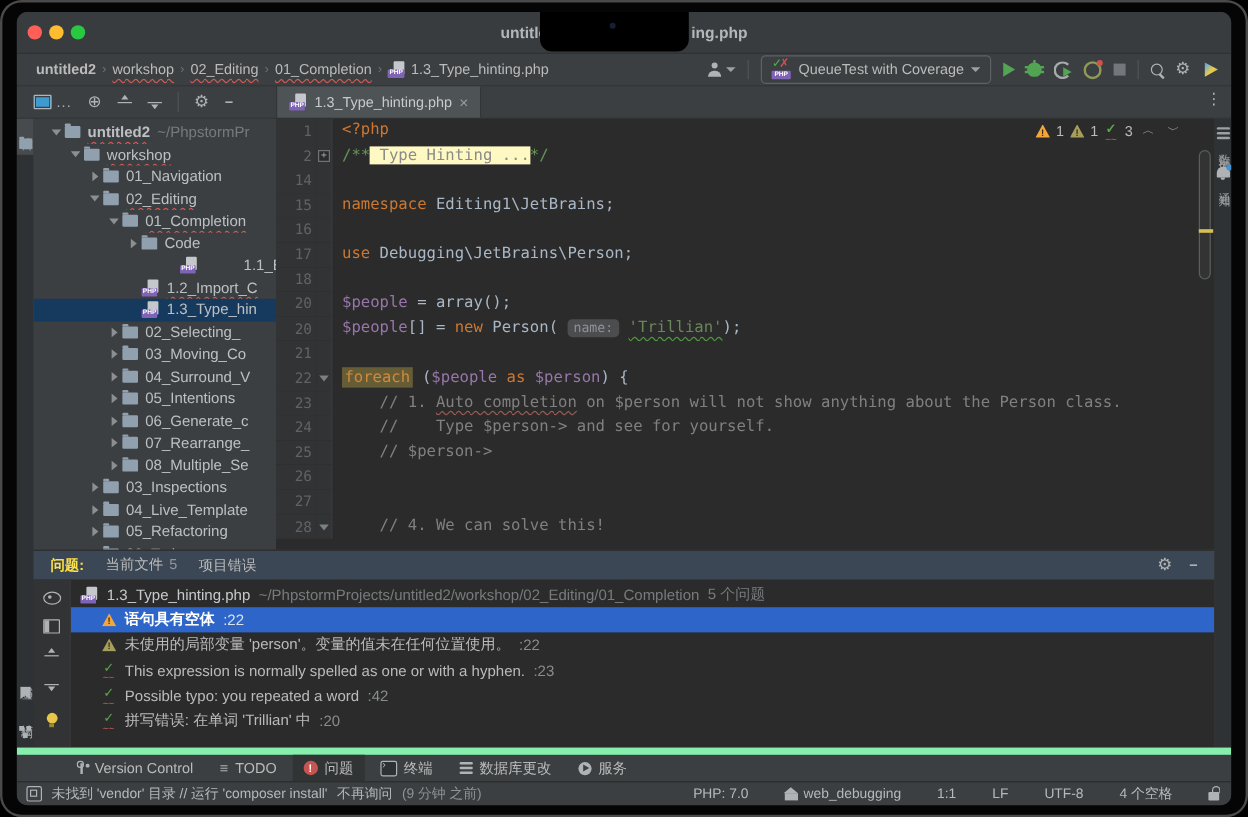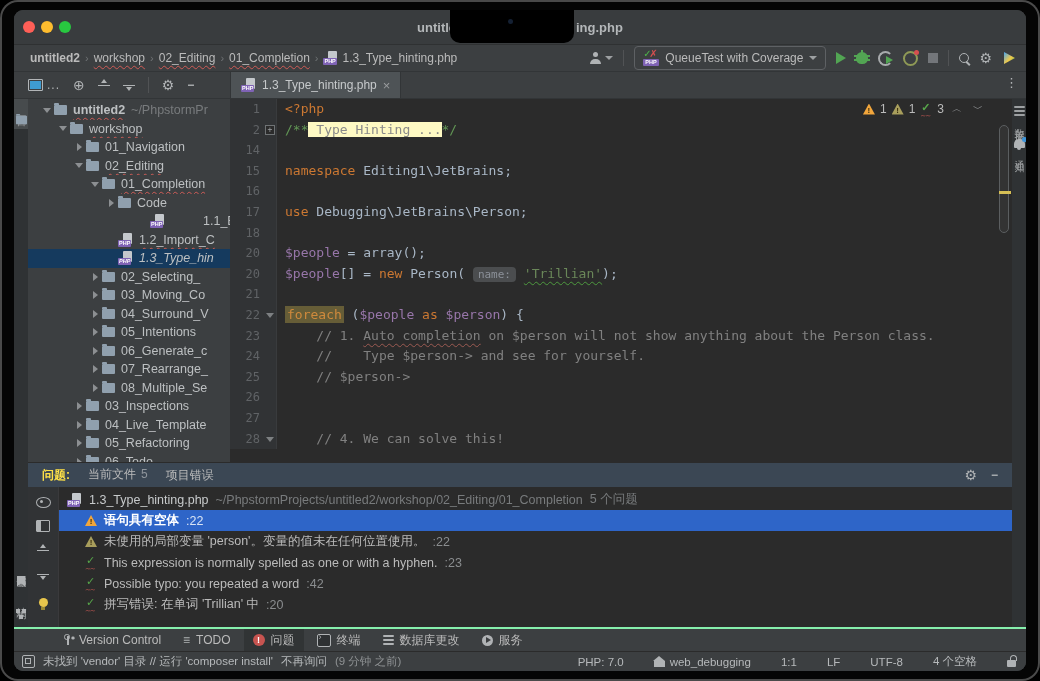--- a/index.html
+++ b/index.html
@@ -87,21 +87,21 @@
   .pr-body{height:140px;flex:none;background:#2b2b2b;display:flex;min-height:0;}
   .pr-stripe{width:30px;flex:none;background:#313335;border-right:1px solid #3a3a3c;display:flex;flex-direction:column;align-items:center;gap:12px;padding-top:10px;}
   .pr-list{flex:1;overflow:hidden;padding-top:2px;}
   .prow{height:21px;display:flex;align-items:center;gap:7px;white-space:nowrap;overflow:hidden;font-size:12.5px;}
   .prow .path{color:#787b7d;}
   .prow .lineno{color:#8a8d8f;}
   .prow.sel{background:#2e65c8;color:#fff;}
   .prow.sel .lineno{color:#d9e4f5;}
   .prow .msg.bold{font-weight:bold;}
   
-  .bbar{height:22px;flex:none;display:flex;align-items:center;gap:4px;padding-left:40px;border-top:2px solid #86efac;background:#3c3f41;}
+  .bbar{height:22px;flex:none;display:flex;align-items:center;gap:4px;padding-left:40px;border-top:6px solid #86efac;background:#3c3f41;}
   .bitem{display:flex;align-items:center;gap:6px;padding:0 9px;height:22px;color:#bbbbbb;}
   .bitem.active{background:#313435;}
   
   .sbar{height:19px;flex:none;display:flex;align-items:center;background:#3c3f41;border-top:1px solid #2b2b2b;
     padding:0 10px 0 8px;color:#b6b9bb;font-size:11.5px;gap:8px;}
   .sbar .dim{color:#8f9294;}
   .sbar .right{margin-left:auto;display:flex;align-items:center;gap:30px;}
   
   .ic-folder{width:13px;height:10px;background:#90a0ae;border-radius:1px;position:relative;display:inline-block;}
   .ic-folder::before{content:"";position:absolute;top:-2px;left:0;width:5px;height:2px;background:#90a0ae;border-radius:1px 1px 0 0;}
@@ -335,21 +335,21 @@
             <div class="trow" style="padding-left: 76px; gap: 32px;">
               <span class="tw"></span>
               <span class="ic-php tico"></span>
               <span class="tlabel">1.1_Basic_Co</span>
             </div>
             <div class="trow" style="padding-left: 76px;">
               <span class="tw"></span>
               <span class="ic-php tico"></span>
               <span class="tlabel squig">1.2_Import_C</span>
             </div>
-            <div class="trow sel" style="padding-left: 76px; font-style: italic;">
+            <div class="trow sel" style="padding-left: 76px;">
               <span class="tw"></span>
               <span class="ic-php tico"></span>
               <span class="tlabel">1.3_Type_hin</span>
             </div>
             <div class="trow" style="padding-left: 60px;">
               <span class="tw">
                 <span class="tw-r"></span>
               </span>
               <span class="ic-folder tico"></span>
               <span class="tlabel">02_Selecting_</span>

